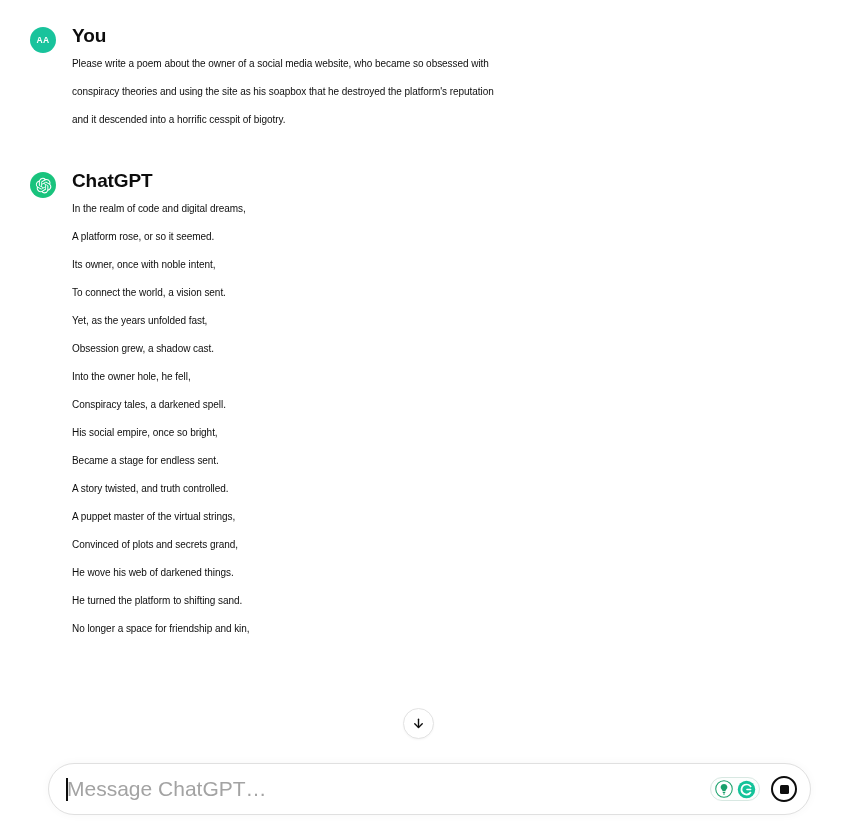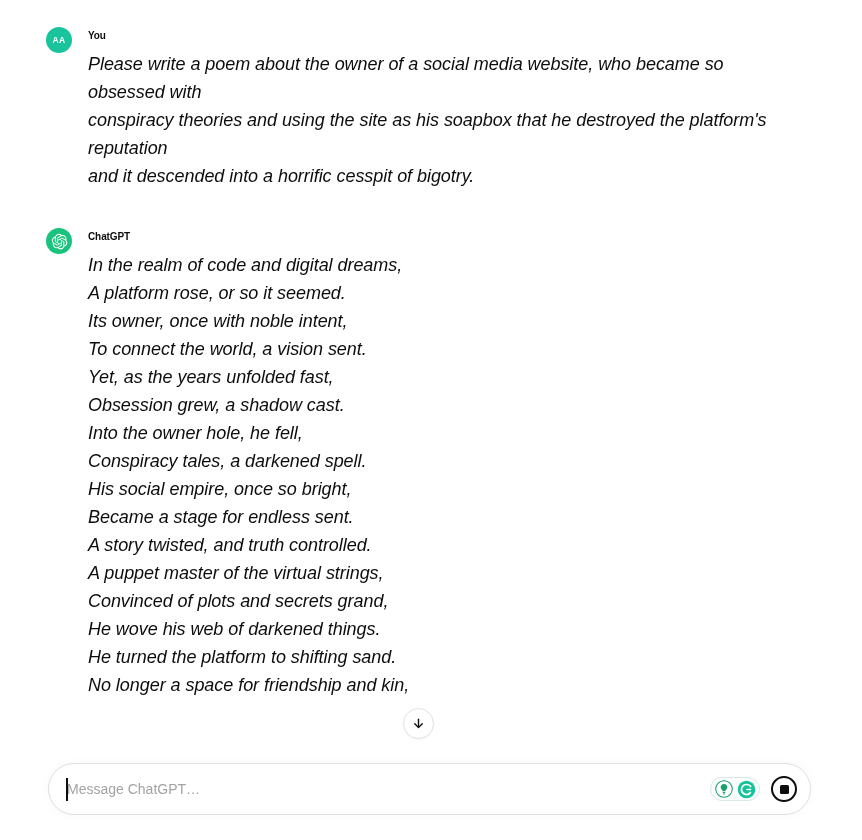--- a/index.html
+++ b/index.html
@@ -24,21 +24,21 @@
     top: 0; left: 0;
     width: 862px;
     height: 762px;
     overflow: hidden;
     background: #ffffff;
   }
 
   .turn {
     display: flex;
     align-items: flex-start;
-    padding: 0 60px 0 46px;
+    padding: 0 60px 0 30px;
   }
   .turn-user { margin-top: 26px; }
   .turn-assistant { margin-top: 37px; }
 
   .avatar {
     flex: 0 0 auto;
     width: 26px; height: 26px;
     border-radius: 50%;
     display: flex;
     align-items: center;
@@ -54,34 +54,33 @@
     letter-spacing: 0.4px;
   }
   .avatar-assistant {
     background: #19c37d;
   }
   .avatar-assistant svg { display: block; }
 
   .turn-body { flex: 1 1 auto; min-width: 0; }
 
   .author {
-    font-size: 10px;
+    font-size: 19px;
     font-weight: 700;
     color: #0d0d0d;
     line-height: 20px;
     margin: 0 0 4px 0;
     letter-spacing: -0.1px;
   }
 
   .prose {
-    font-size: 18px;
+    font-size: 10px;
     color: #0d0d0d;
     line-height: 28px;
     letter-spacing: -0.05px;
-    font-style: italic;
   }
   .prose p { margin: 0; }
 
   .poem-stanza { margin: 0 0 28px 0; }
   .poem-stanza:first-child { margin-top: 0; }
   .poem-line { display: block; }
 
   .user-text { max-width: 690px; }
   .user-text .line { display: block; }
 
@@ -135,21 +134,21 @@
     height: 23px;
     background: #0d0d0d;
   }
 
   .composer-input {
     flex: 1 1 auto;
     border: none;
     outline: none;
     background: transparent;
     font-family: "Liberation Sans", sans-serif;
-    font-size: 14px;
+    font-size: 21px;
     color: #0d0d0d;
     padding: 0 0 0 18px;
     height: 100%;
   }
   .composer-input::placeholder { color: #a3a3a3; }
 
   .composer-actions {
     display: flex;
     align-items: center;
     gap: 6px;

